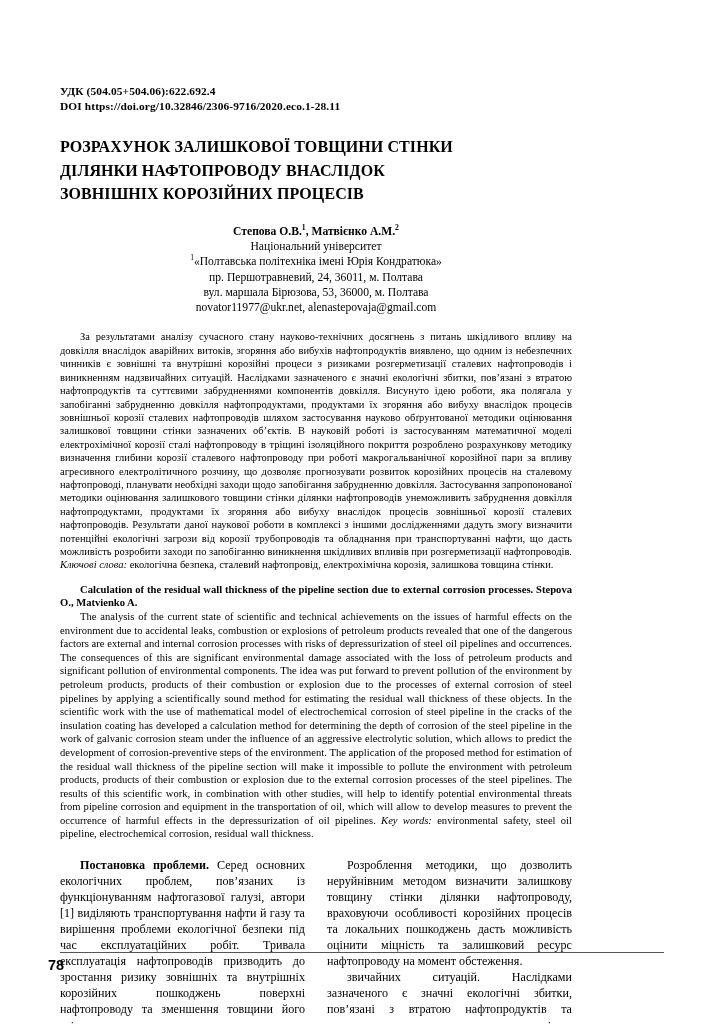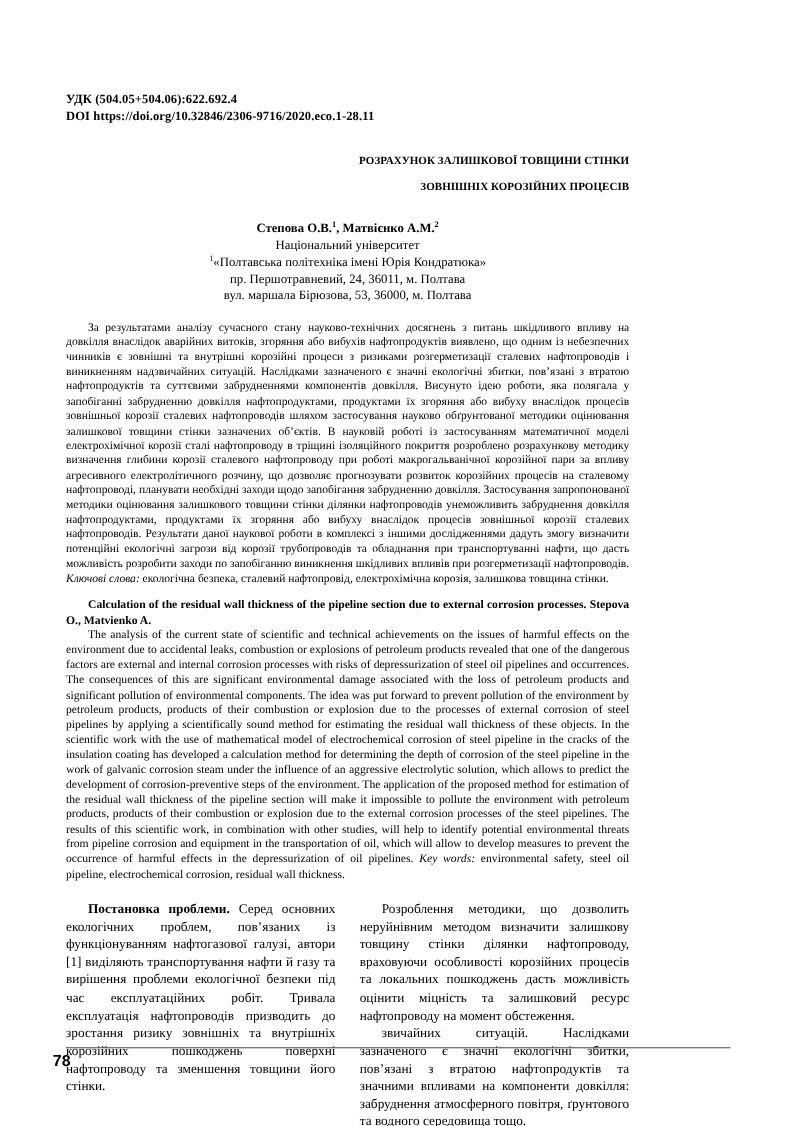--- a/index.html
+++ b/index.html
@@ -26,23 +26,23 @@
   }
   .ident {
     font-weight: bold;
     font-size: 11.4px;
     line-height: 14.6px;
     letter-spacing: 0.01em;
   }
   .ident div { white-space: nowrap; }
 
   .title {
-    text-align: right;
+    text-align: left;
     font-weight: bold;
-    font-size: 10px;
+    font-size: 16px;
     line-height: 23.5px;
     letter-spacing: 0.005em;
     margin-top: 22px;
   }
 
   .authors {
     text-align: center;
     font-size: 11.6px;
     line-height: 15.3px;
     margin-top: 18px;
@@ -114,29 +114,31 @@
 
 <div class="page">
 
   <div class="ident">
     <div>УДК (504.05+504.06):622.692.4</div>
     <div>DOI https://doi.org/10.32846/2306-9716/2020.eco.1-28.11</div>
   </div>
 
   <div class="title">
     <div>РОЗРАХУНОК ЗАЛИШКОВОЇ ТОВЩИНИ СТІНКИ</div>
+    <div>ДІЛЯНКИ НАФТОПРОВОДУ ВНАСЛІДОК</div>
     <div>ЗОВНІШНІХ КОРОЗІЙНИХ ПРОЦЕСІВ</div>
   </div>
 
   <div class="authors">
     <div class="names"><span>Степова О.В.</span><sup>1</sup><span>, Матвієнко А.М.</span><sup>2</sup></div>
     <div>Національний університет</div>
     <div><sup>1</sup><span>«Полтавська політехніка імені Юрія Кондратюка»</span></div>
     <div>пр. Першотравневий, 24, 36011, м. Полтава</div>
     <div>вул. маршала Бірюзова, 53, 36000, м. Полтава</div>
+    <div>novator11977@ukr.net, alenastepovaja@gmail.com</div>
   </div>
 
   <div class="abstract-ua"><span>За результатами аналізу сучасного стану науково-технічних досягнень з питань шкідливого впливу на довкілля внаслідок аварійних витоків, згоряння або вибухів нафтопродуктів виявлено, що одним із небезпечних чинників є зовнішні та внутрішні корозійні процеси з ризиками розгерметизації сталевих нафтопроводів і виникненням надзвичайних ситуацій. Наслідками зазначеного є значні екологічні збитки, пов’язані з втратою нафтопродуктів та суттєвими забрудненнями компонентів довкілля. Висунуто ідею роботи, яка полягала у запобіганні забрудненню довкілля нафтопродуктами, продуктами їх згоряння або вибуху внаслідок процесів зовнішньої корозії сталевих нафтопроводів шляхом застосування науково обґрунтованої методики оцінювання залишкової товщини стінки зазначених об’єктів. В науковій роботі із застосуванням математичної моделі електрохімічної корозії сталі нафтопроводу в тріщині ізоляційного покриття розроблено розрахункову методику визначення глибини корозії сталевого нафтопроводу при роботі макрогальванічної корозійної пари за впливу агресивного електролітичного розчину, що дозволяє прогнозувати розвиток корозійних процесів на сталевому нафтопроводі, планувати необхідні заходи щодо запобігання забрудненню довкілля. Застосування запропонованої методики оцінювання залишкового товщини стінки ділянки нафтопроводів унеможливить забруднення довкілля  нафтопродуктами, продуктами їх згоряння або вибуху внаслідок процесів зовнішньої корозії сталевих нафтопроводів. Результати даної наукової роботи в комплексі з іншими дослідженнями дадуть змогу визначити потенційні екологічні загрози від корозії трубопроводів та обладнання при транспортуванні нафти, що дасть можливість розробити заходи по запобіганню виникнення шкідливих впливів при розгерметизації нафтопроводів. </span><i>Ключові слова:</i><span> екологічна безпека, сталевий нафтопровід, електрохімічна корозія, залишкова товщина стінки.</span></div>
 
   <div class="abstract-en">
     <span class="en-head">Calculation of the residual wall thickness of the pipeline section due to external corrosion processes. Stepova O., Matvienko A.</span>
     <span class="en-body"><span>The analysis of the current state of scientific and technical achievements on the issues of harmful effects on the environment due to accidental leaks, combustion or explosions of petroleum products revealed that one of the dangerous factors are external and internal corrosion processes with risks of depressurization of steel oil pipelines and occurrences. The consequences of this are significant environmental damage associated with the loss of petroleum products and significant pollution of environmental components. The idea was put forward to prevent pollution of the environment by petroleum products, products of their combustion or explosion due to the processes of external corrosion of steel pipelines by applying a scientifically sound method for estimating the residual wall thickness of these objects. In the scientific work with the use of mathematical model of electrochemical corrosion of steel pipeline in the cracks of the insulation coating has developed a calculation method for determining the depth of corrosion of the steel pipeline in the work of galvanic corrosion steam under the influence of an aggressive electrolytic solution, which allows to predict the development of corrosion-preventive steps of the environment. The application of the proposed method for estimation of the residual wall thickness of the pipeline section will make it impossible to pollute the environment with petroleum products, products of their combustion or explosion due to the external corrosion processes of the steel pipelines. The results of this scientific work, in combination with other studies, will help to identify potential environmental threats from pipeline corrosion and equipment in the transportation of oil, which will allow to develop measures to prevent the occurrence of harmful effects in the depressurization of oil pipelines. </span><i>Key words:</i><span> environmental safety, steel oil pipeline, electrochemical corrosion, residual wall thickness.</span></span>
   </div>
 
   <div class="columns">

